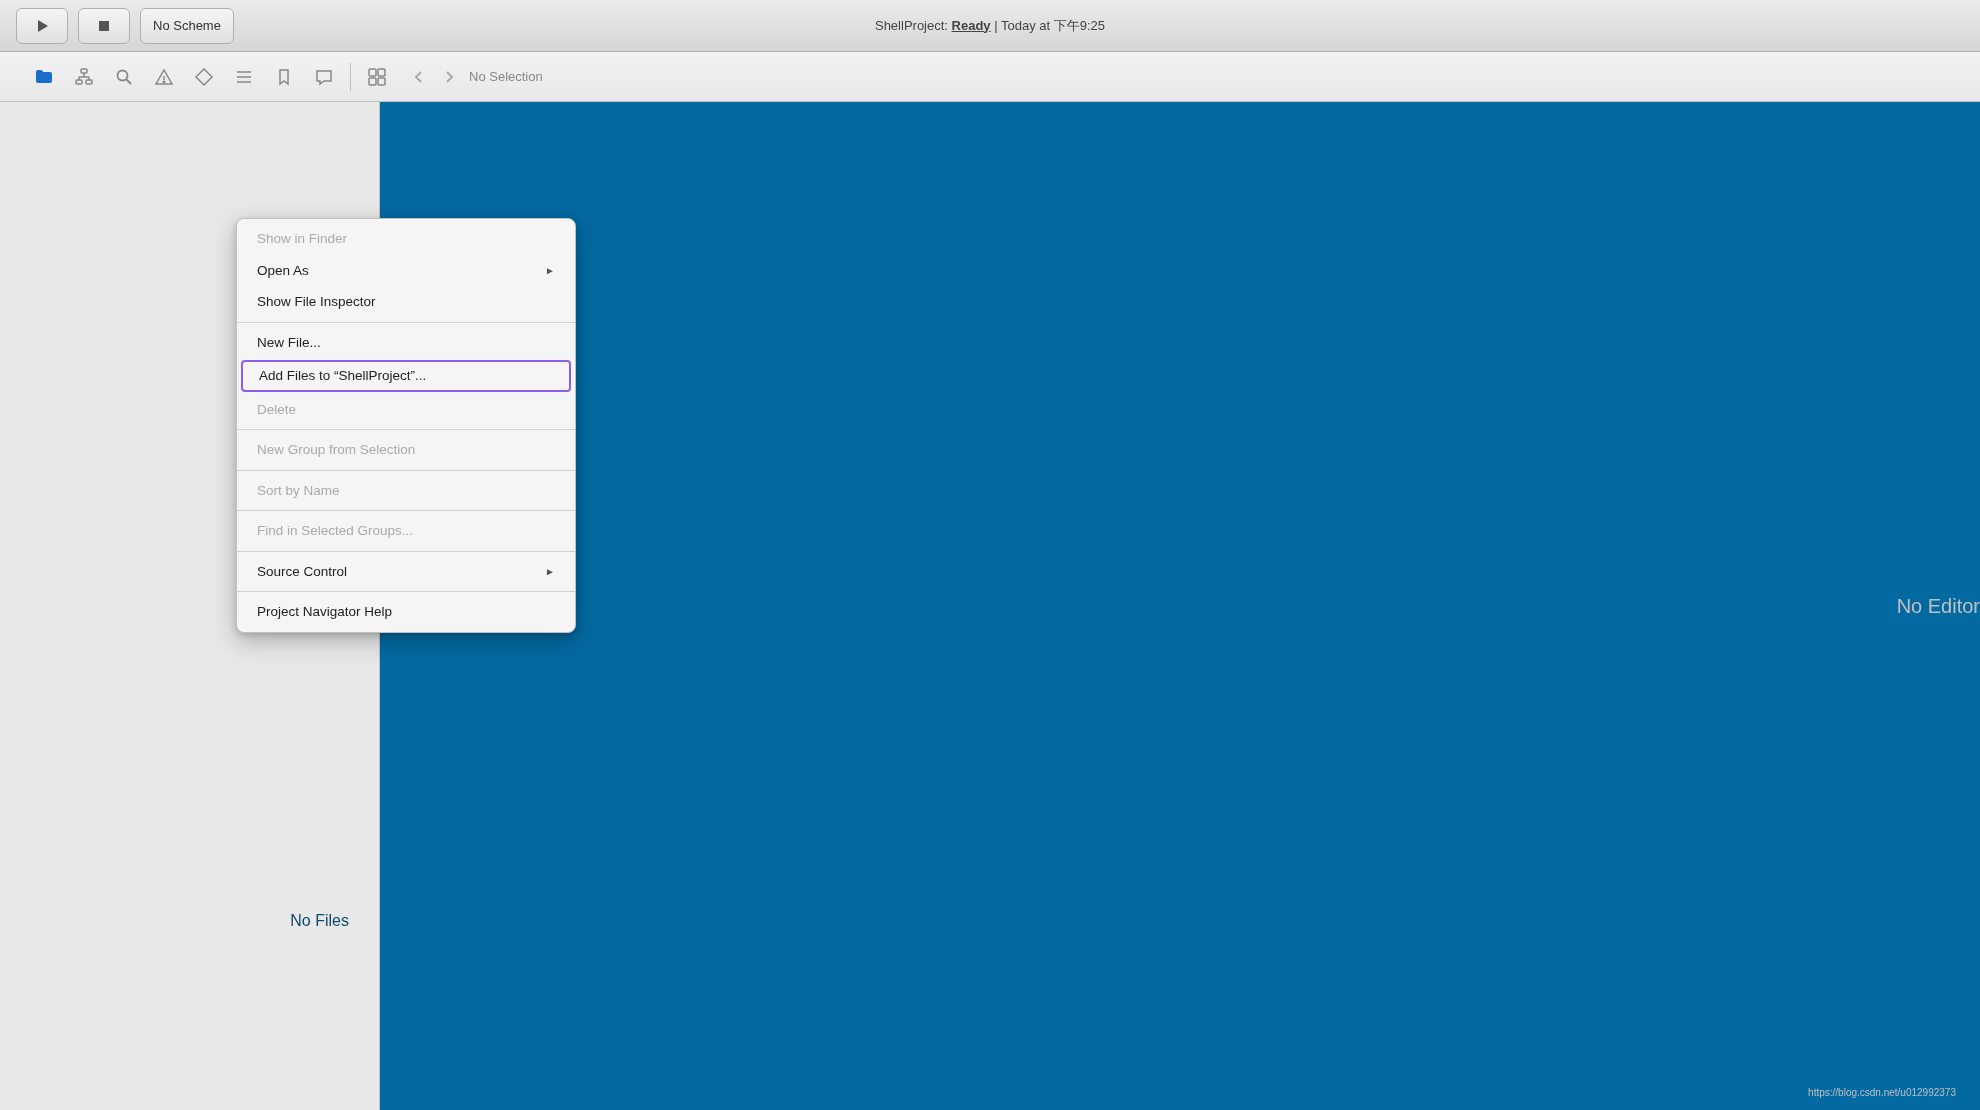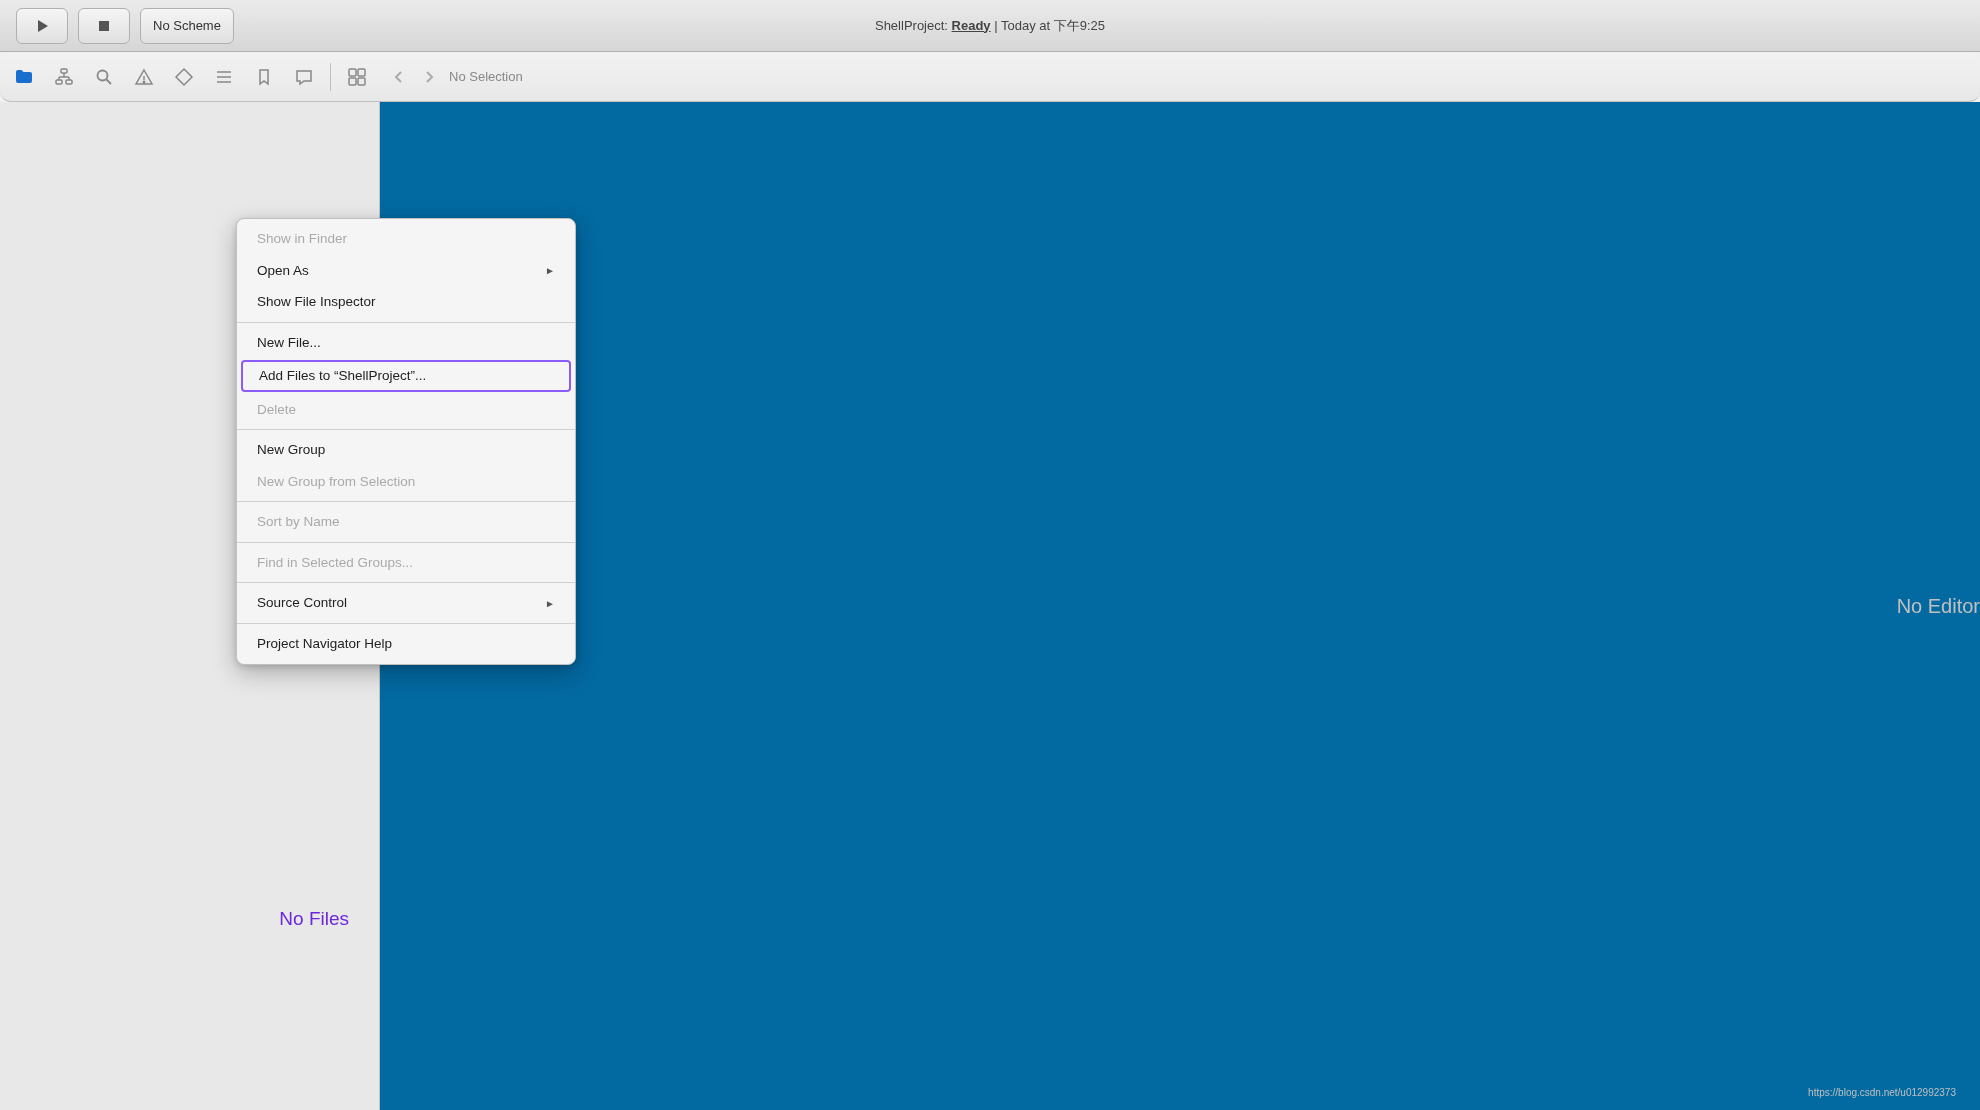--- a/index.html
+++ b/index.html
@@ -76,23 +76,22 @@
     }
 
     
     .toolbar {
       width: 100%;
       height: 50px;
       background: linear-gradient(to bottom, #f2f2f2, #e8e8e8);
       border-bottom: 1px solid #c0c0c0;
       display: flex;
       align-items: center;
-      padding: 0 4px;
+      padding: 0 24px;
       gap: 0;
-      border-radius: 11px;
     }
 
     .toolbar-icon {
       width: 36px;
       height: 36px;
       display: flex;
       align-items: center;
       justify-content: center;
       border-radius: 6px;
       cursor: pointer;
@@ -146,22 +145,22 @@
       height: 100%;
       background: #e8e8e8;
       border-right: 1px solid #c0c0c0;
       position: relative;
     }
 
     .no-files-label {
       position: absolute;
       bottom: 180px;
       right: 30px;
-      font-size: 19px;
-      color: #6d28d9;
+      font-size: 16px;
+      color: #0c4a6e;
     }
 
     
     .content-area {
       flex: 1;
       background: #0369a1;
       display: flex;
       align-items: center;
       justify-content: flex-end;
     }
@@ -368,23 +367,20 @@
   </div>
   <div class="menu-item highlighted">
     <span>Add Files to “ShellProject”...</span>
   </div>
   <div class="menu-item disabled">
     <span>Delete</span>
   </div>
 
   <div class="menu-separator"></div>
 
-  <div class="menu-item">
-    <span>New Group</span>
-  </div>
   <div class="menu-item disabled">
     <span>New Group from Selection</span>
   </div>
 
   <div class="menu-separator"></div>
 
   <div class="menu-item disabled">
     <span>Sort by Name</span>
   </div>
 

